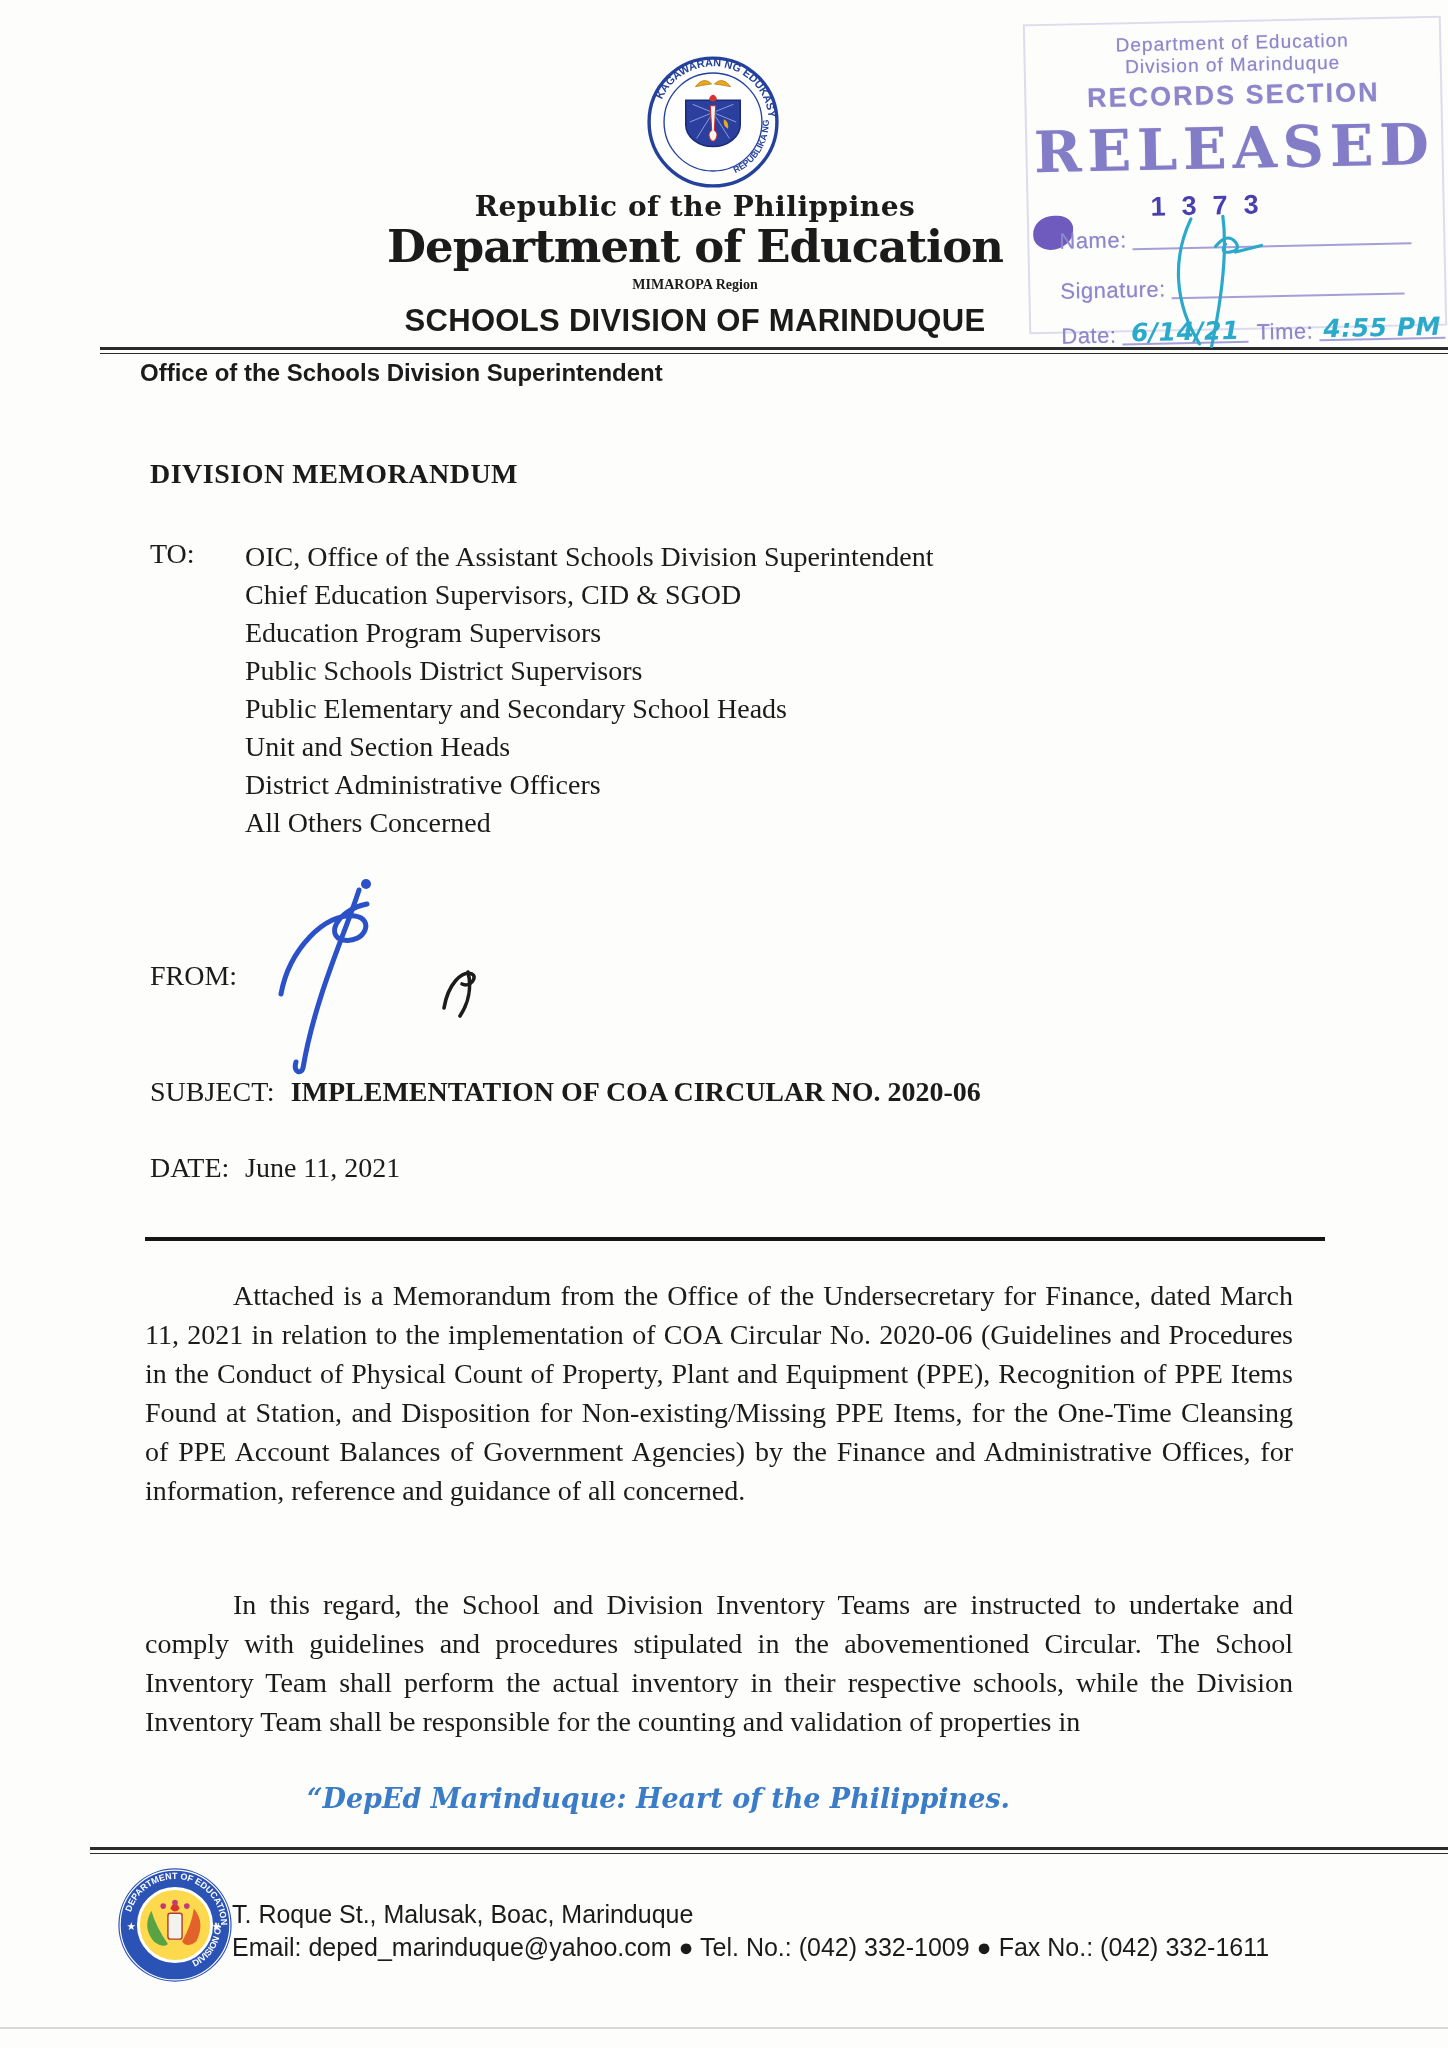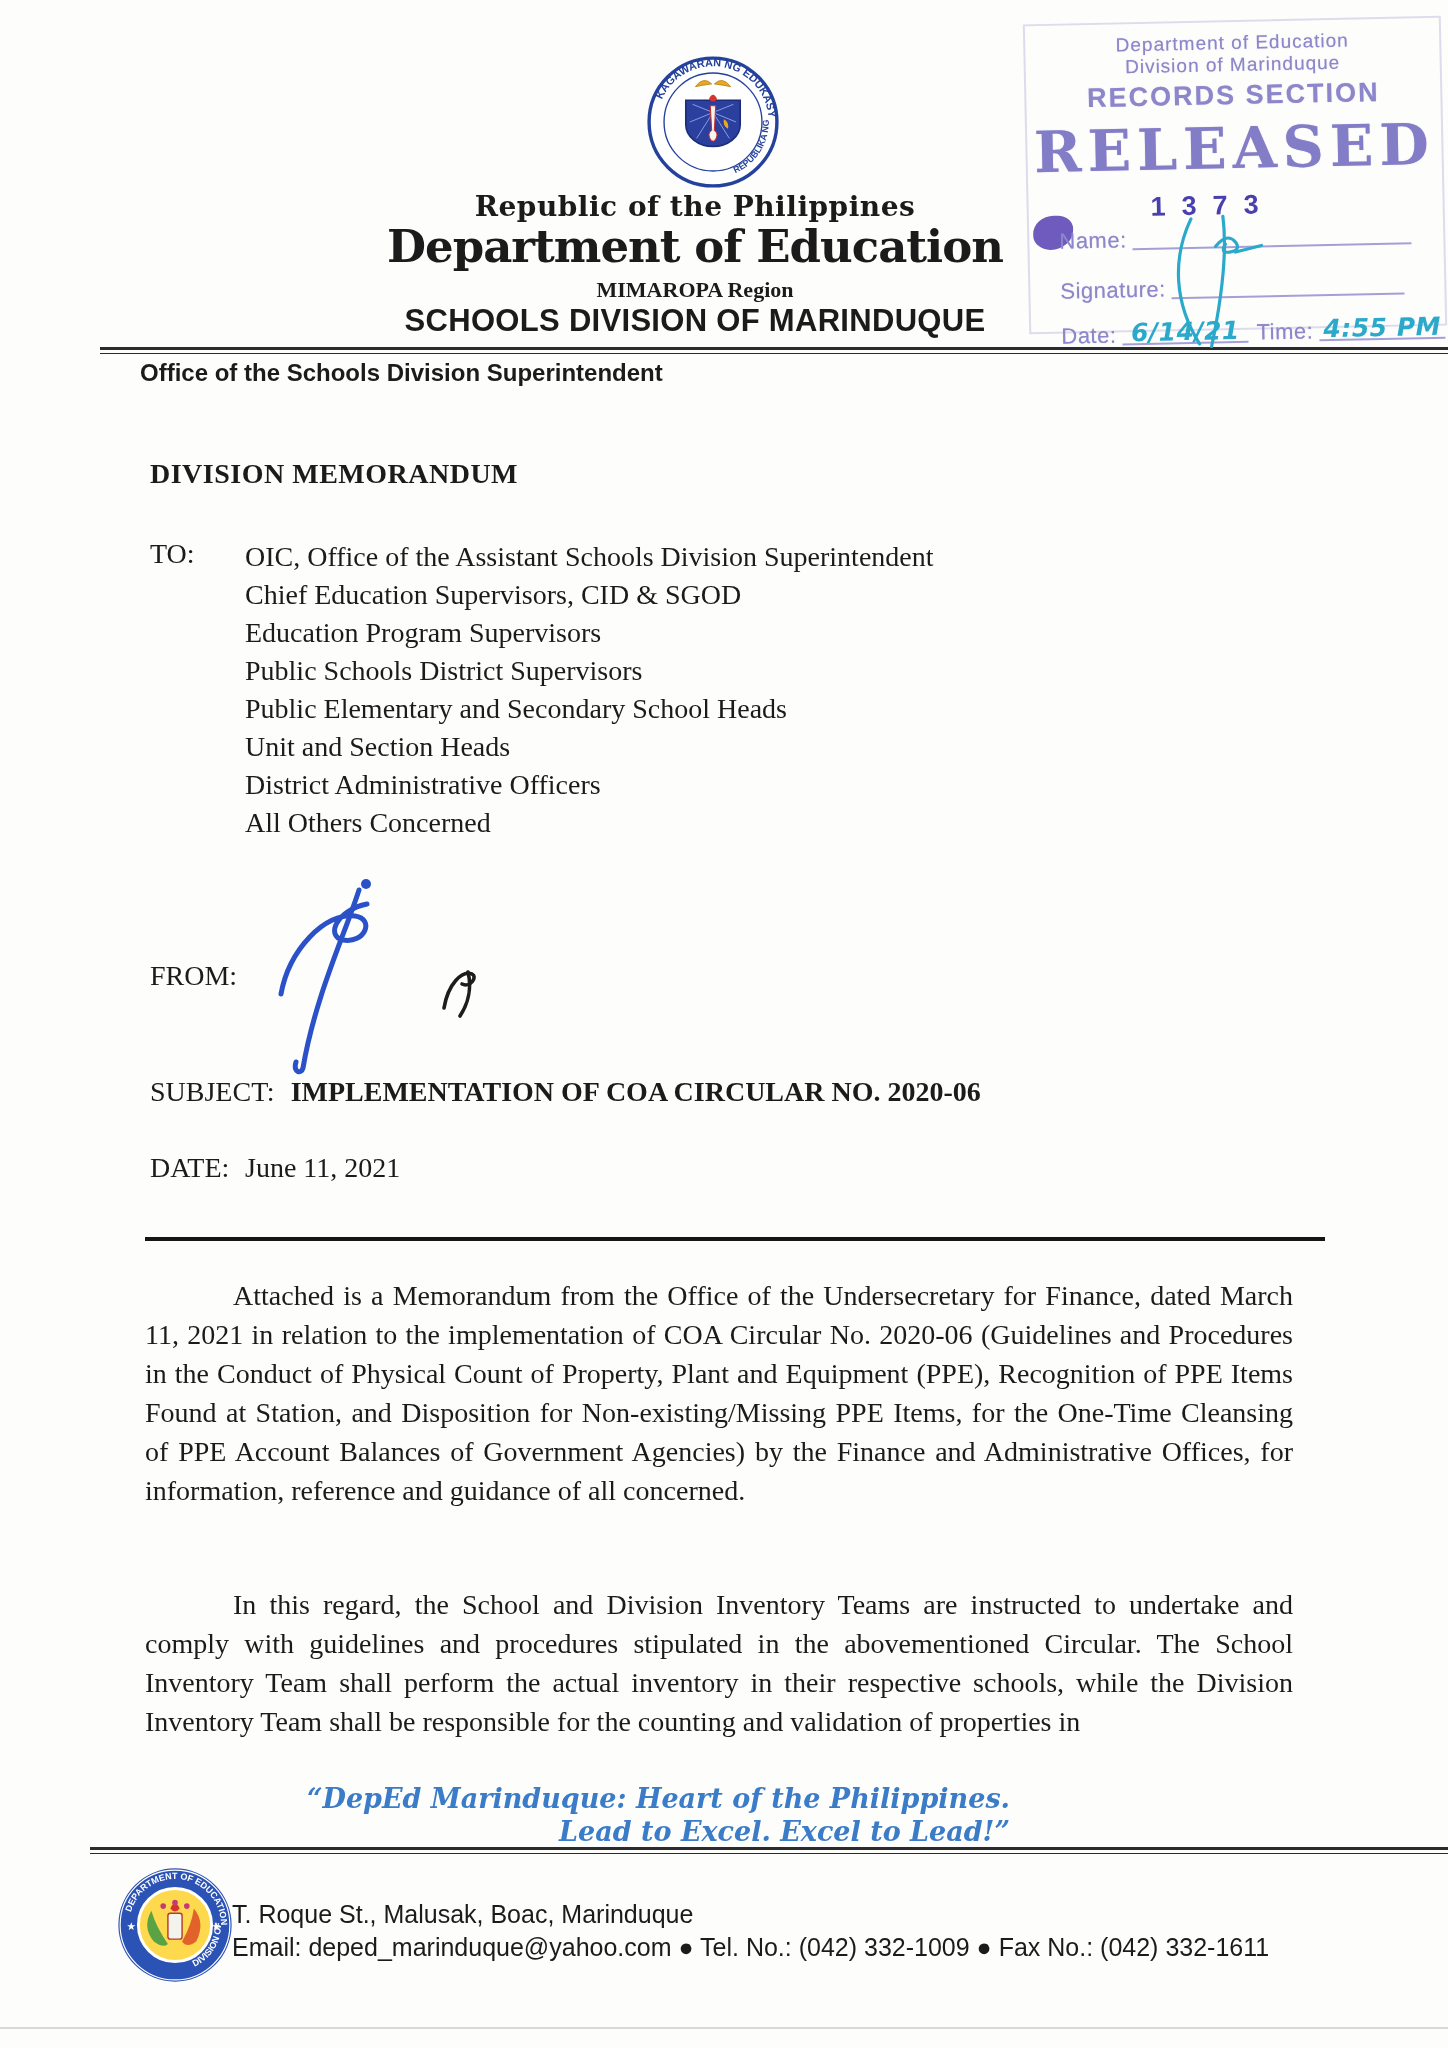--- a/index.html
+++ b/index.html
@@ -7,21 +7,21 @@
     position:relative; width:1448px; height:2048px;
     background:#fdfdfb; overflow:hidden;
     font-family:"Liberation Serif", serif; color:#1b1b1b;
   }
   .abs{position:absolute;}
 
   
   .hline{left:280px; width:830px; text-align:center;}
   .republic{top:190px; font-family:"DejaVu Serif",serif; font-weight:bold; font-size:28px; letter-spacing:.5px;}
   .dept{top:220px; font-family:"DejaVu Serif",serif; font-weight:bold; font-size:45px; letter-spacing:-1px;}
-  .region{top:277px; font-weight:bold; font-size:22px;}
+  .region{top:277px; font-weight:bold; font-size:14px;}
   .sdo{top:303px; font-family:"Liberation Sans",sans-serif; font-weight:bold; font-size:31px; letter-spacing:.3px;}
   .hrule{top:347px; left:100px; width:1348px; height:3px; border-top:3px solid #2b2b2b; border-bottom:1px solid #2b2b2b;}
   .office{top:359px; left:140px; font-family:"Liberation Sans",sans-serif; font-weight:bold; font-size:24px;}
 
   
   .stamp{
     left:1026px; top:20px; width:414px; height:306px;
     transform:rotate(-1.2deg);
     font-family:"Liberation Sans",sans-serif;
     color:#8d86cb;
@@ -192,21 +192,20 @@
     <span>June 11, 2021</span>
   </div>
 
   <div class="abs mrule"></div>
 
   <div class="abs para p1">Attached is a Memorandum from the Office of the Undersecretary for Finance, dated March 11, 2021 in relation to the implementation of COA Circular No. 2020-06 (Guidelines and Procedures in the Conduct of Physical Count of Property, Plant and Equipment (PPE), Recognition of PPE Items Found at Station, and Disposition for Non-existing/Missing PPE Items, for the One-Time Cleansing of PPE Account Balances of Government Agencies) by the Finance and Administrative Offices, for information, reference and guidance of all concerned.</div>
   <div class="abs para p2">In this regard, the School and Division Inventory Teams are instructed to undertake and comply with guidelines and procedures stipulated in the abovementioned Circular. The School Inventory Team shall perform the actual inventory in their respective schools, while the Division Inventory Team shall be responsible for the counting and validation of properties in</div>
 
   <div class="abs tagline">
     <div>“DepEd Marinduque: Heart of the Philippines.</div>
-    <div>Lead to Excel. Excel to Lead!”</div>
   </div>
 
   <div class="abs frule"></div>
 
   <svg class="abs" style="left:116px; top:1866px;" width="118" height="118" viewBox="0 0 100 100">
     <circle cx="50" cy="50" r="48" fill="#2b52b5"></circle>
     <circle cx="50" cy="50" r="46.5" fill="none" stroke="#ffffff" stroke-width="1"></circle>
     <circle cx="50" cy="50" r="31" fill="#ffd94d" stroke="#ffffff" stroke-width="2.5"></circle>
     <defs>
       <path id="farcT" d="M 50,50 m -39,0 a 39,39 0 1 1 78,0"></path>

